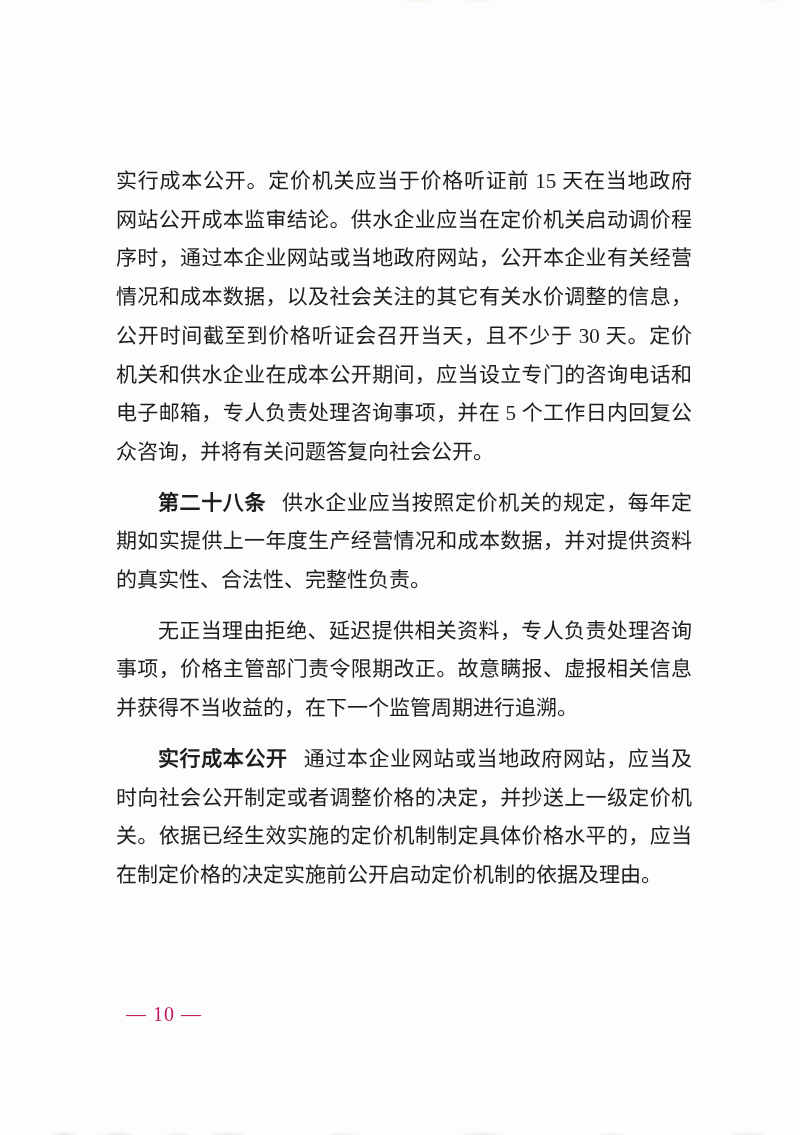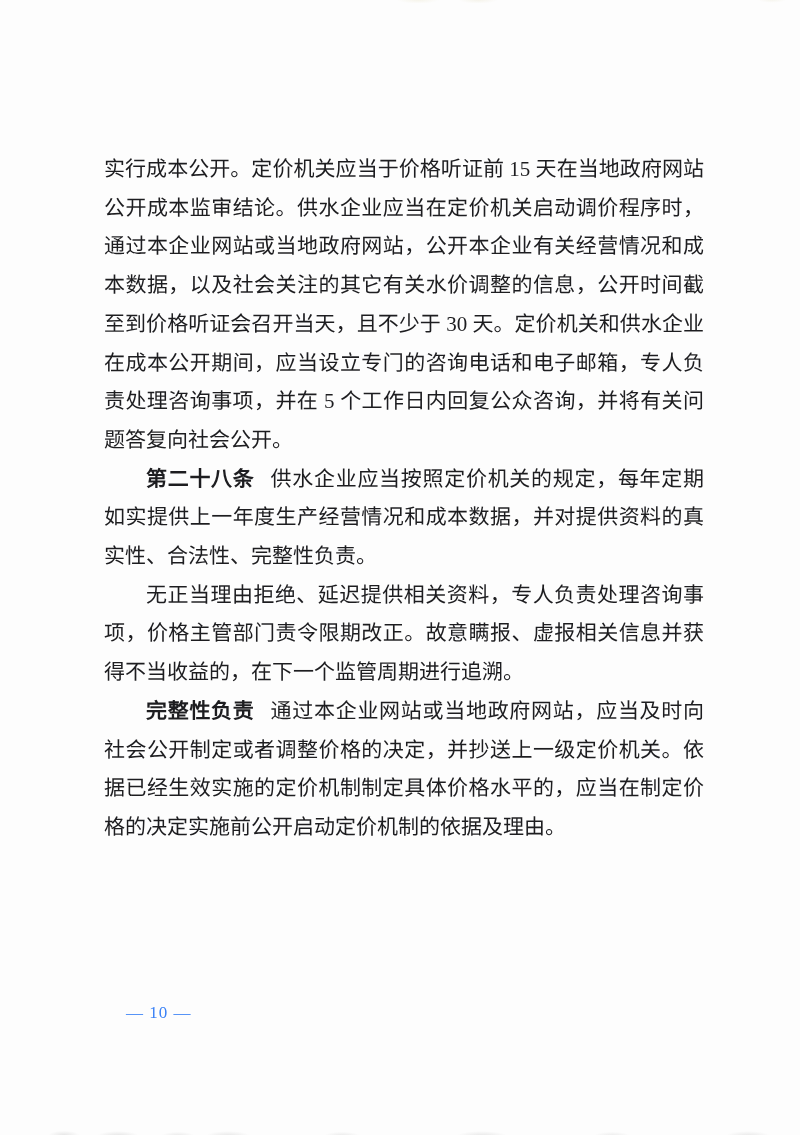--- a/index.html
+++ b/index.html
@@ -26,39 +26,39 @@
     font-size: 21px;
     line-height: 38.7px;
     color: #1d1d20;
     text-align: justify;
     text-justify: inter-character;
     line-break: strict;
     letter-spacing: 0;
     word-spacing: 0;
   }
   .para {
-    margin: 0;
+    margin: 12px;
     padding: 0;
     text-indent: 0;
   }
   .para.indent {
     text-indent: 42px;
   }
   .lead {
     font-weight: bold;
     font-family: "Liberation Sans", "DejaVu Sans", sans-serif;
     margin-right: 16px;
   }
   .footer {
     position: absolute;
     left: 126px;
     top: 1003px;
-    font-size: 17px;
+    font-size: 20px;
     letter-spacing: 1px;
-    color: #3b82f6;
+    color: #be185d;
   }
   
   .edge-noise-bottom {
     position: absolute;
     left: 0;
     bottom: 0;
     width: 800px;
     height: 8px;
     pointer-events: none;
     background-image:
@@ -93,21 +93,21 @@
 
   <div class="body-text">
 
     <p class="para">实行成本公开。定价机关应当于价格听证前 15 天在当地政府网站公开成本监审结论。供水企业应当在定价机关启动调价程序时，通过本企业网站或当地政府网站，公开本企业有关经营情况和成本数据，以及社会关注的其它有关水价调整的信息，公开时间截至到价格听证会召开当天，且不少于 30 天。定价机关和供水企业在成本公开期间，应当设立专门的咨询电话和电子邮箱，专人负责处理咨询事项，并在 5 个工作日内回复公众咨询，并将有关问题答复向社会公开。</p>
 
 
     <p class="para indent"><span class="lead">第二十八条</span><span>供水企业应当按照定价机关的规定，每年定期如实提供上一年度生产经营情况和成本数据，并对提供资料的真实性、合法性、完整性负责。</span></p>
 
     <p class="para indent">无正当理由拒绝、延迟提供相关资料，专人负责处理咨询事项，价格主管部门责令限期改正。故意瞒报、虚报相关信息并获得不当收益的，在下一个监管周期进行追溯。</p>
 
-    <p class="para indent"><span class="lead">完整性负责</span><span>通过本企业网站或当地政府网站，应当及时向社会公开制定或者调整价格的决定，并抄送上一级定价机关。依据已经生效实施的定价机制制定具体价格水平的，应当在制定价格的决定实施前公开启动定价机制的依据及理由。</span></p>
+    <p class="para indent"><span class="lead">实行成本公开</span><span>通过本企业网站或当地政府网站，应当及时向社会公开制定或者调整价格的决定，并抄送上一级定价机关。依据已经生效实施的定价机制制定具体价格水平的，应当在制定价格的决定实施前公开启动定价机制的依据及理由。</span></p>
 
   </div>
 
   <div class="footer">— 10 —</div>
 
   <div class="edge-noise-bottom"></div>
 
 </div>
 
 </body></html>

